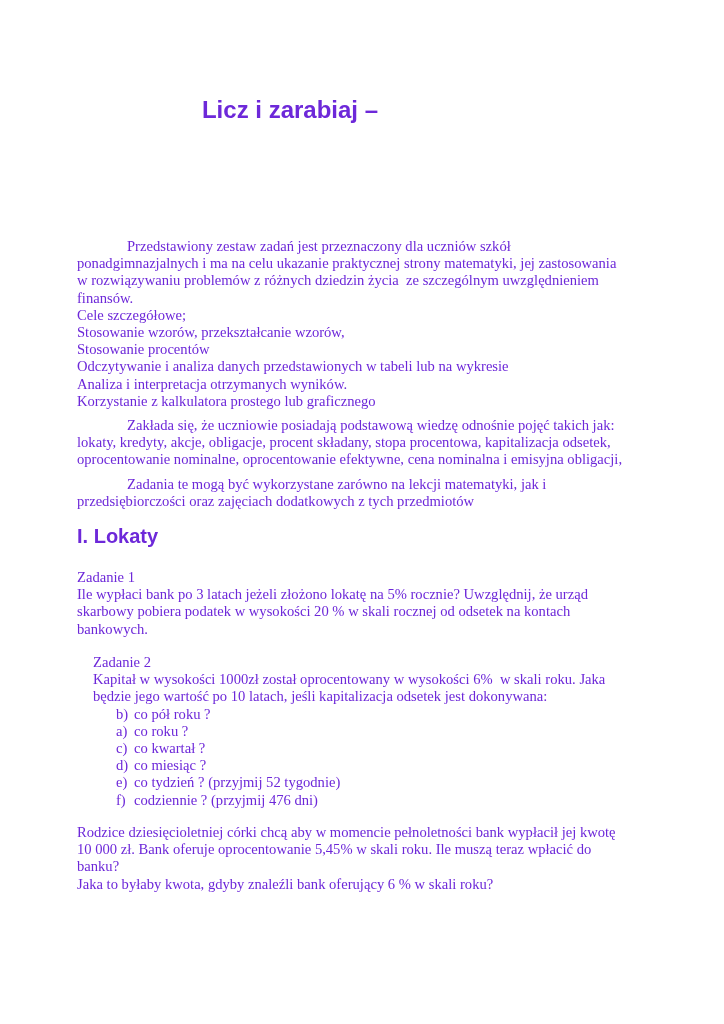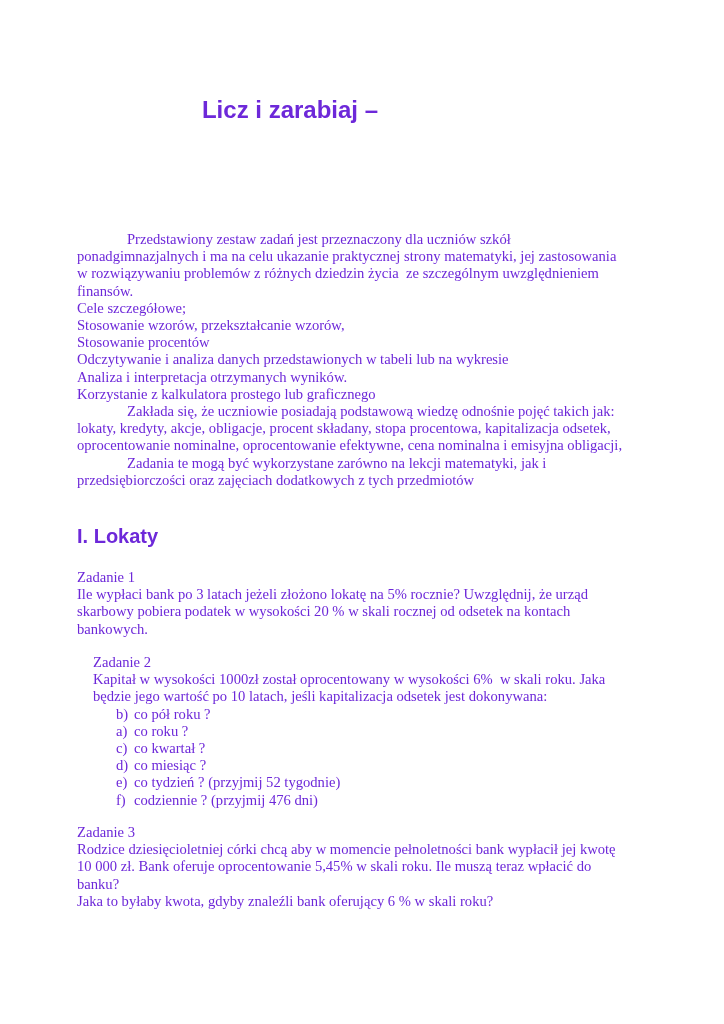--- a/index.html
+++ b/index.html
@@ -45,20 +45,21 @@
     font-family: "Liberation Sans", sans-serif;
     font-weight: bold;
     font-size: 20px;
     line-height: 24px;
   }
   .line {
     white-space: pre;
   }
   .line.ind {
     text-indent: 50px;
+    margin-top: 7px;
   }
   .list-line {
     white-space: pre;
     padding-left: 23px;
   }
   .list-marker {
     display: inline-block;
     width: 18px;
   }
 </style>
@@ -139,21 +140,20 @@
         <div class="list-line"><span class="list-marker">d)</span><span>co miesiąc ?</span></div>
 
         <div class="list-line"><span class="list-marker">e)</span><span>co tydzień ? (przyjmij 52 tygodnie)</span></div>
 
         <div class="list-line"><span class="list-marker">f)</span><span>codziennie ? (przyjmij 476 dni)</span></div>
       </div>
   </div>
 
   <div class="body-block task3-block">
 
-      <div class="line">Zadanie 3</div>
 
       <div class="line">Rodzice dziesięcioletniej córki chcą aby w momencie pełnoletności bank wypłacił jej kwotę</div>
 
       <div class="line">10 000 zł. Bank oferuje oprocentowanie 5,45% w skali roku. Ile muszą teraz wpłacić do</div>
 
       <div class="line">banku?</div>
 
       <div class="line">Jaka to byłaby kwota, gdyby znaleźli bank oferujący 6 % w skali roku?</div>
     </div>
 

